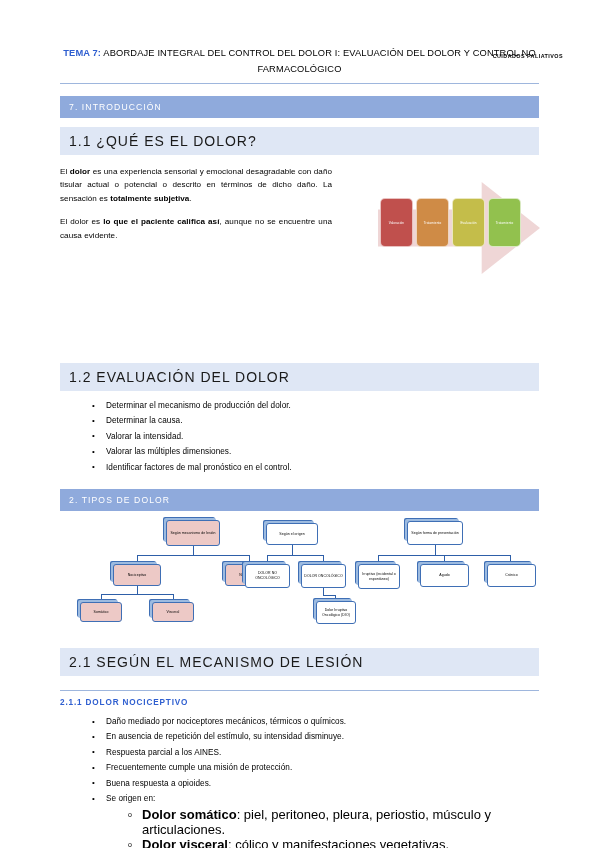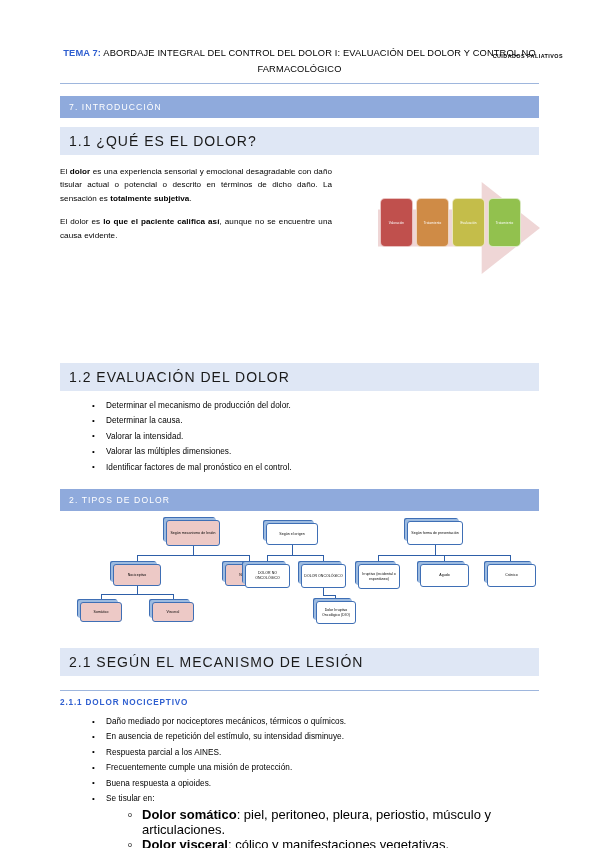--- a/index.html
+++ b/index.html
@@ -306,20 +306,20 @@
 
   <div class="h2bar">2.1 SEGÚN EL MECANISMO DE LESIÓN</div>
   <div class="h3rule"></div>
   <div class="h3">2.1.1 DOLOR NOCICEPTIVO</div>
   <ul class="bul" id="list-211">
       <li>Daño mediado por nociceptores mecánicos, térmicos o químicos.</li>
       <li>En ausencia de repetición del estímulo, su intensidad disminuye.</li>
       <li>Respuesta parcial a los AINES.</li>
       <li>Frecuentemente cumple una misión de protección.</li>
       <li>Buena respuesta a opioides.</li>
-      <li>Se tisular en:</li>
+      <li>Se origen en:</li>
       <ul class="sub">
         <li><b>Dolor somático</b><span>: piel, peritoneo, pleura, periostio, músculo y articulaciones.</span></li>
         <li><b>Dolor visceral</b><span>: cólico y manifestaciones vegetativas.</span></li>
       </ul>
     </ul>
 
 </div>
 
 </body></html>

